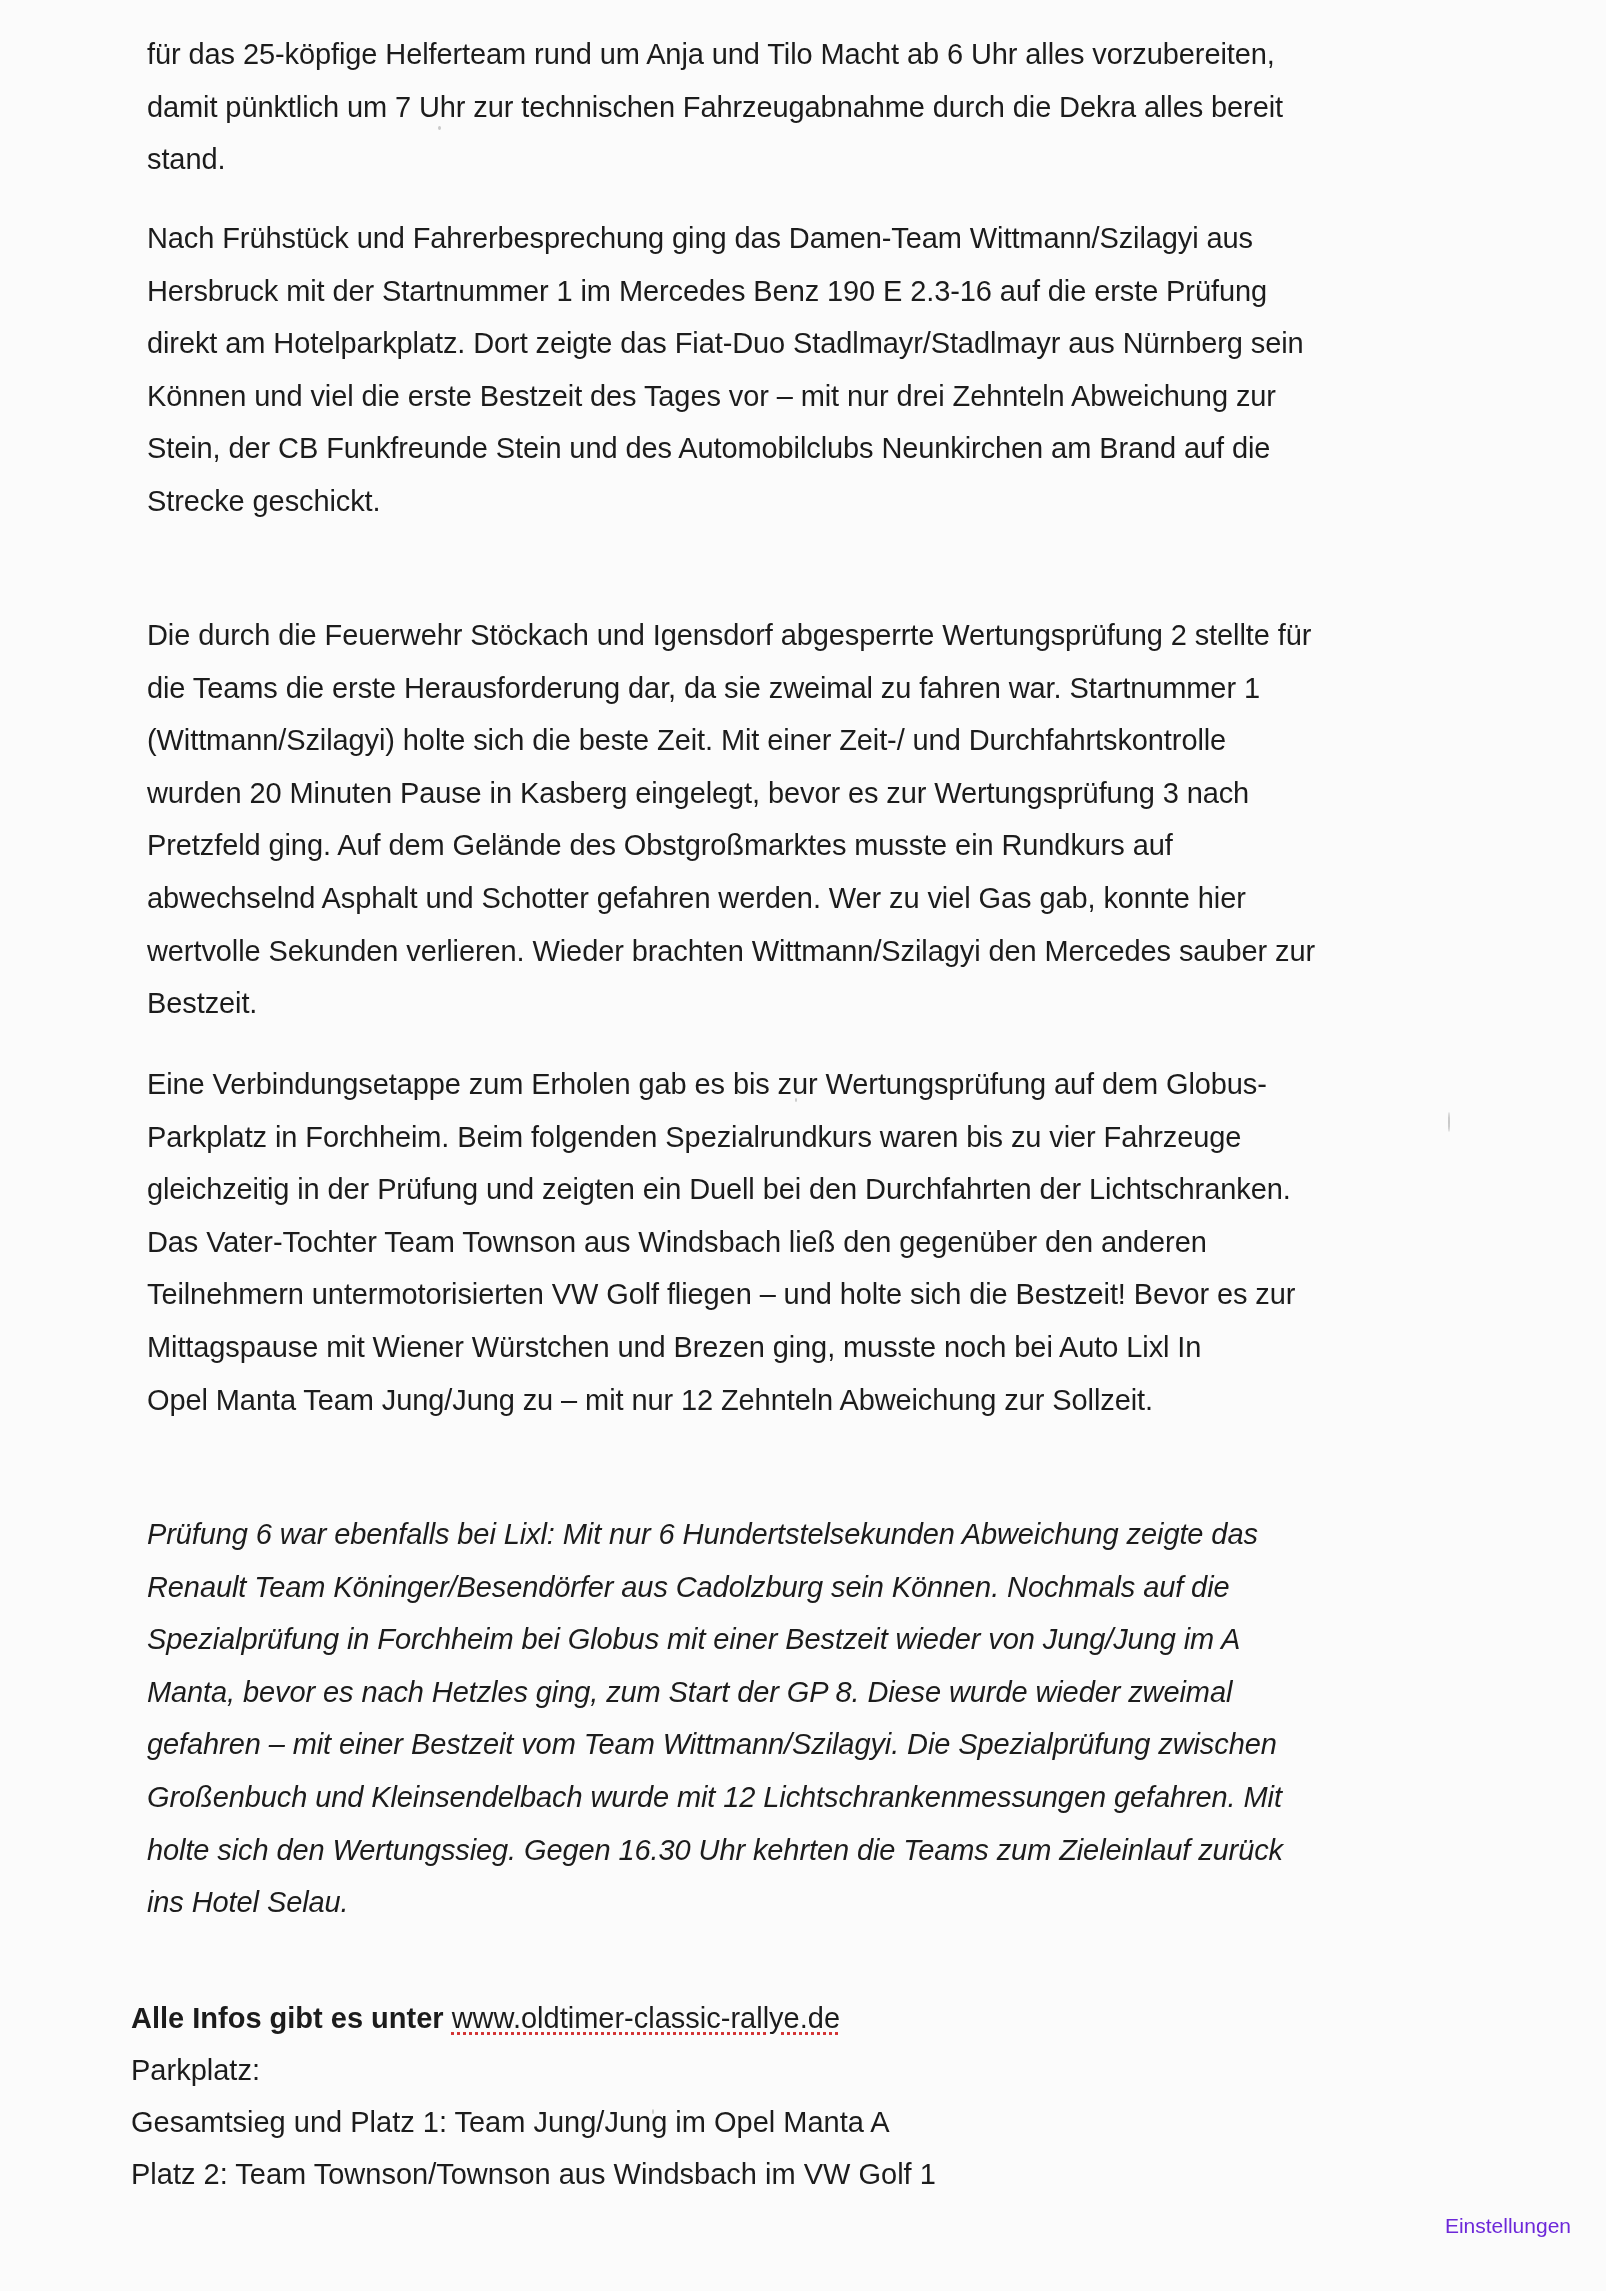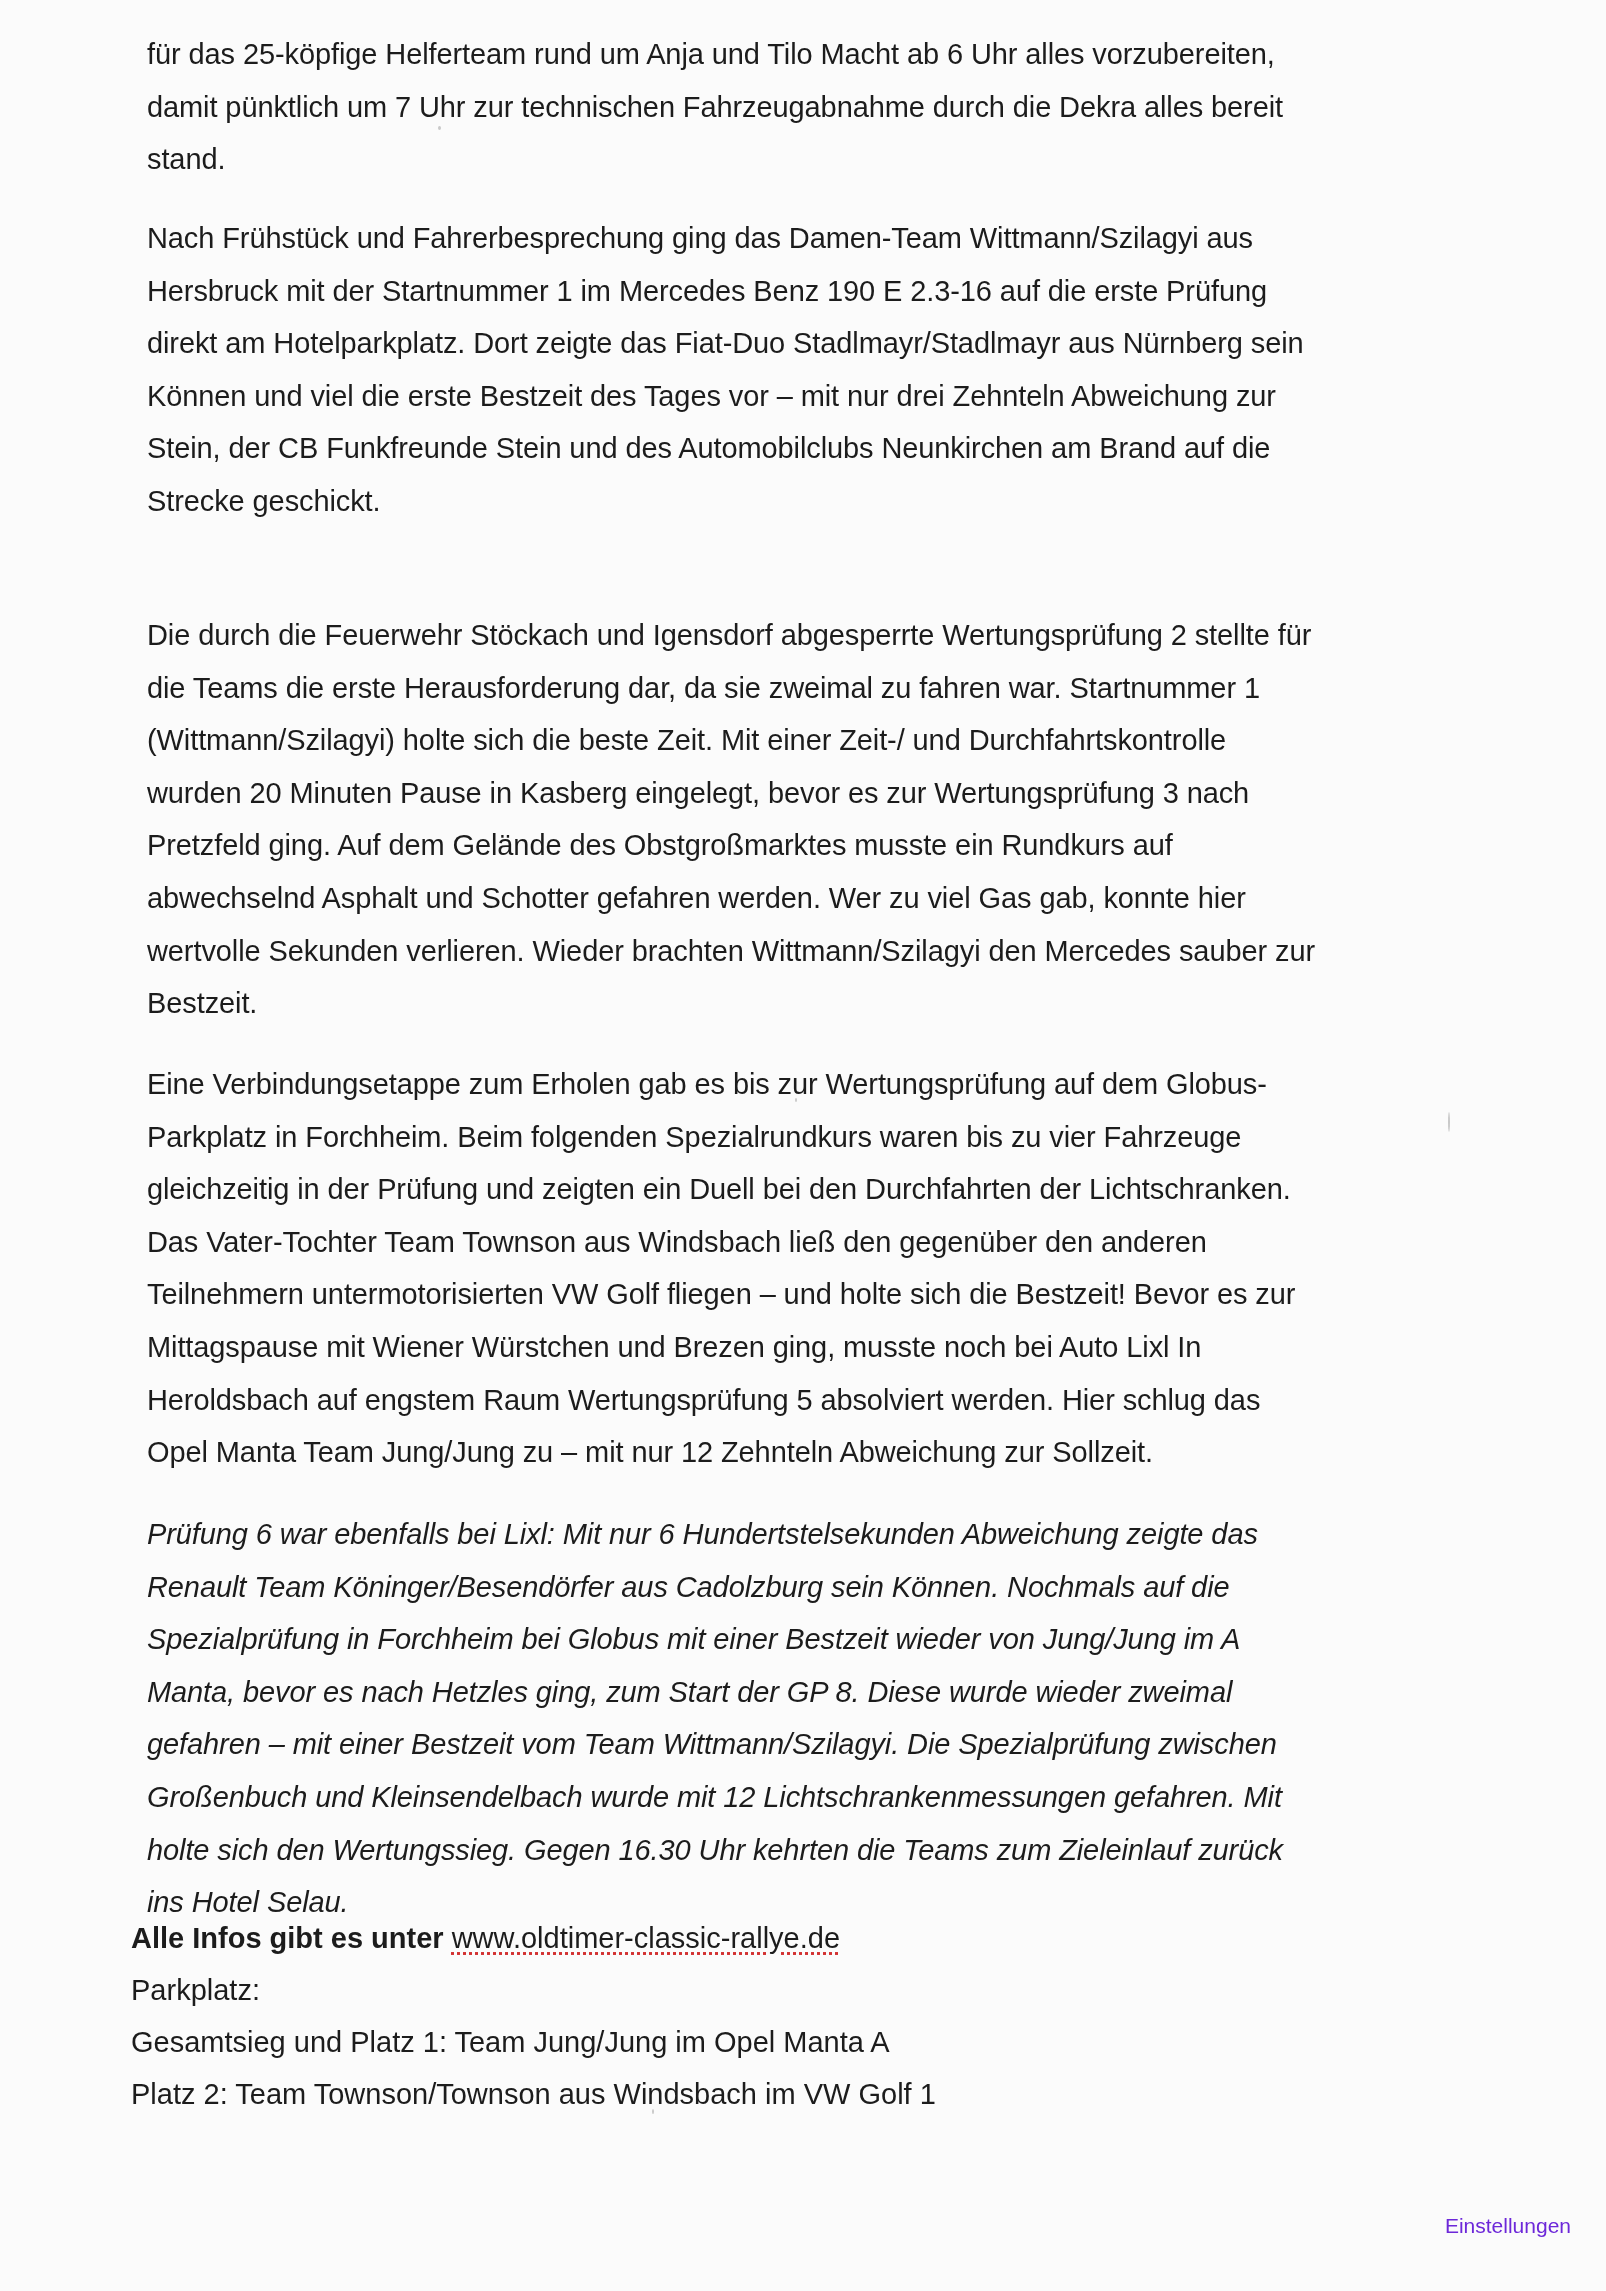--- a/index.html
+++ b/index.html
@@ -23,21 +23,21 @@
       line-height: 52.6px;
       margin: 16px;
       letter-spacing: -0.1px;
     }
     .line { display: block; white-space: nowrap; }
     #p1 { position: absolute; top: 12px; }
     #p2 { position: absolute; top: 196px; }
     #p3 { position: absolute; top: 593px; }
     #p4 { position: absolute; top: 1042px; }
     #p5 { position: absolute; top: 1492px; font-style: italic; }
-    #footer { position: absolute; top: 1912px; }
+    #footer { position: absolute; top: 1992px; }
     .footer-line { display: block; white-space: nowrap; font-size: 29px; line-height: 52px; }
     .bold { font-weight: bold; }
     .link {
       color: #1c1c1c;
       text-decoration: underline dotted #d23030;
       text-underline-offset: 4px;
       font-weight: normal;
       cursor: pointer;
     }
     .settings {
@@ -81,21 +81,20 @@
     <span class="line">Bestzeit.</span>
   </p>
 
   <p class="para" id="p4">
     <span class="line">Eine Verbindungsetappe zum Erholen gab es bis zur Wertungsprüfung auf dem Globus-</span>
     <span class="line">Parkplatz in Forchheim. Beim folgenden Spezialrundkurs waren bis zu vier Fahrzeuge</span>
     <span class="line">gleichzeitig in der Prüfung und zeigten ein Duell bei den Durchfahrten der Lichtschranken.</span>
     <span class="line">Das Vater-Tochter Team Townson aus Windsbach ließ den gegenüber den anderen</span>
     <span class="line">Teilnehmern untermotorisierten VW Golf fliegen –  und holte sich die Bestzeit! Bevor es zur</span>
     <span class="line">Mittagspause mit Wiener Würstchen und Brezen ging, musste noch bei Auto Lixl In</span>
-    <span class="line">Heroldsbach auf engstem Raum Wertungsprüfung 5 absolviert werden. Hier schlug das</span>
     <span class="line">Opel Manta Team Jung/Jung zu – mit nur 12 Zehnteln Abweichung zur Sollzeit.</span>
   </p>
 
   <p class="para" id="p5">
     <span class="line">Prüfung 6 war ebenfalls bei Lixl: Mit nur 6 Hundertstelsekunden Abweichung zeigte das</span>
     <span class="line">Renault Team Köninger/Besendörfer aus Cadolzburg sein Können. Nochmals auf die</span>
     <span class="line">Spezialprüfung in Forchheim bei Globus mit einer Bestzeit wieder von Jung/Jung im A</span>
     <span class="line">Manta, bevor es nach Hetzles ging, zum Start der GP 8. Diese wurde wieder zweimal</span>
     <span class="line">gefahren – mit einer Bestzeit vom Team Wittmann/Szilagyi. Die Spezialprüfung zwischen</span>
     <span class="line">Großenbuch und Kleinsendelbach wurde mit 12 Lichtschrankenmessungen gefahren. Mit</span>

